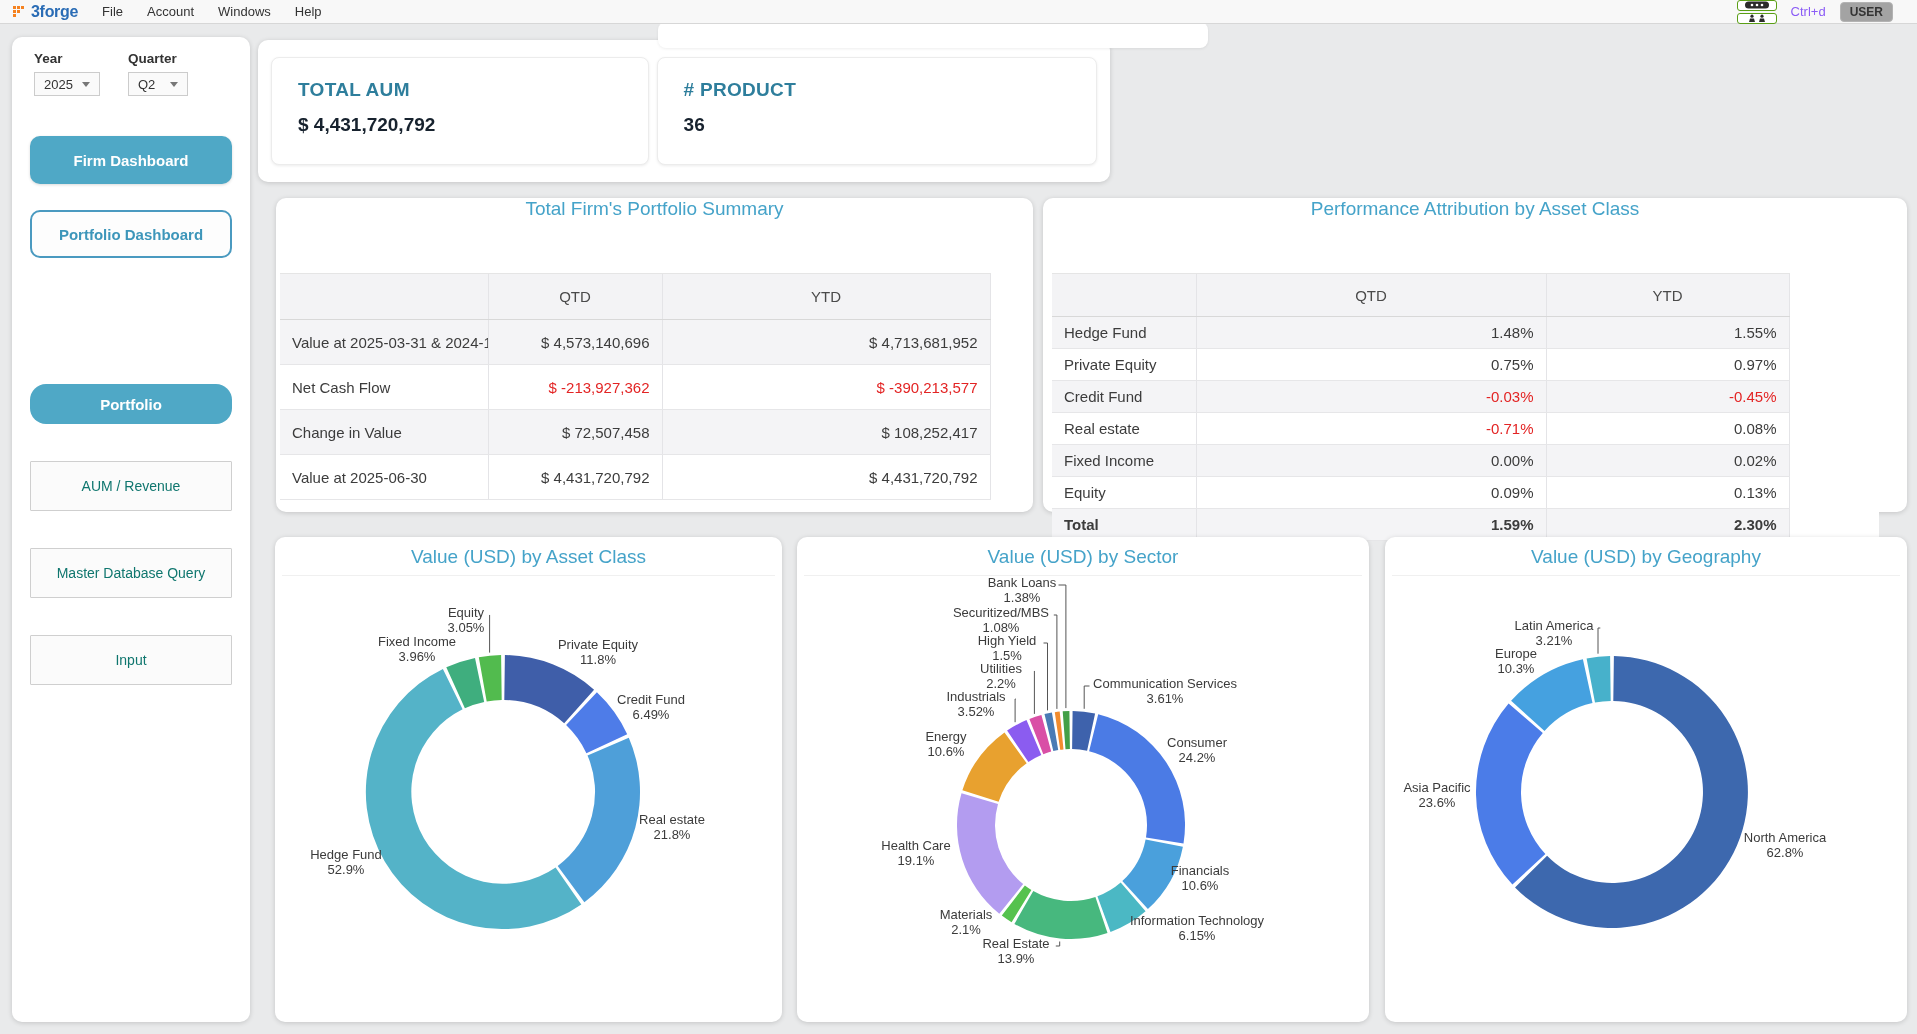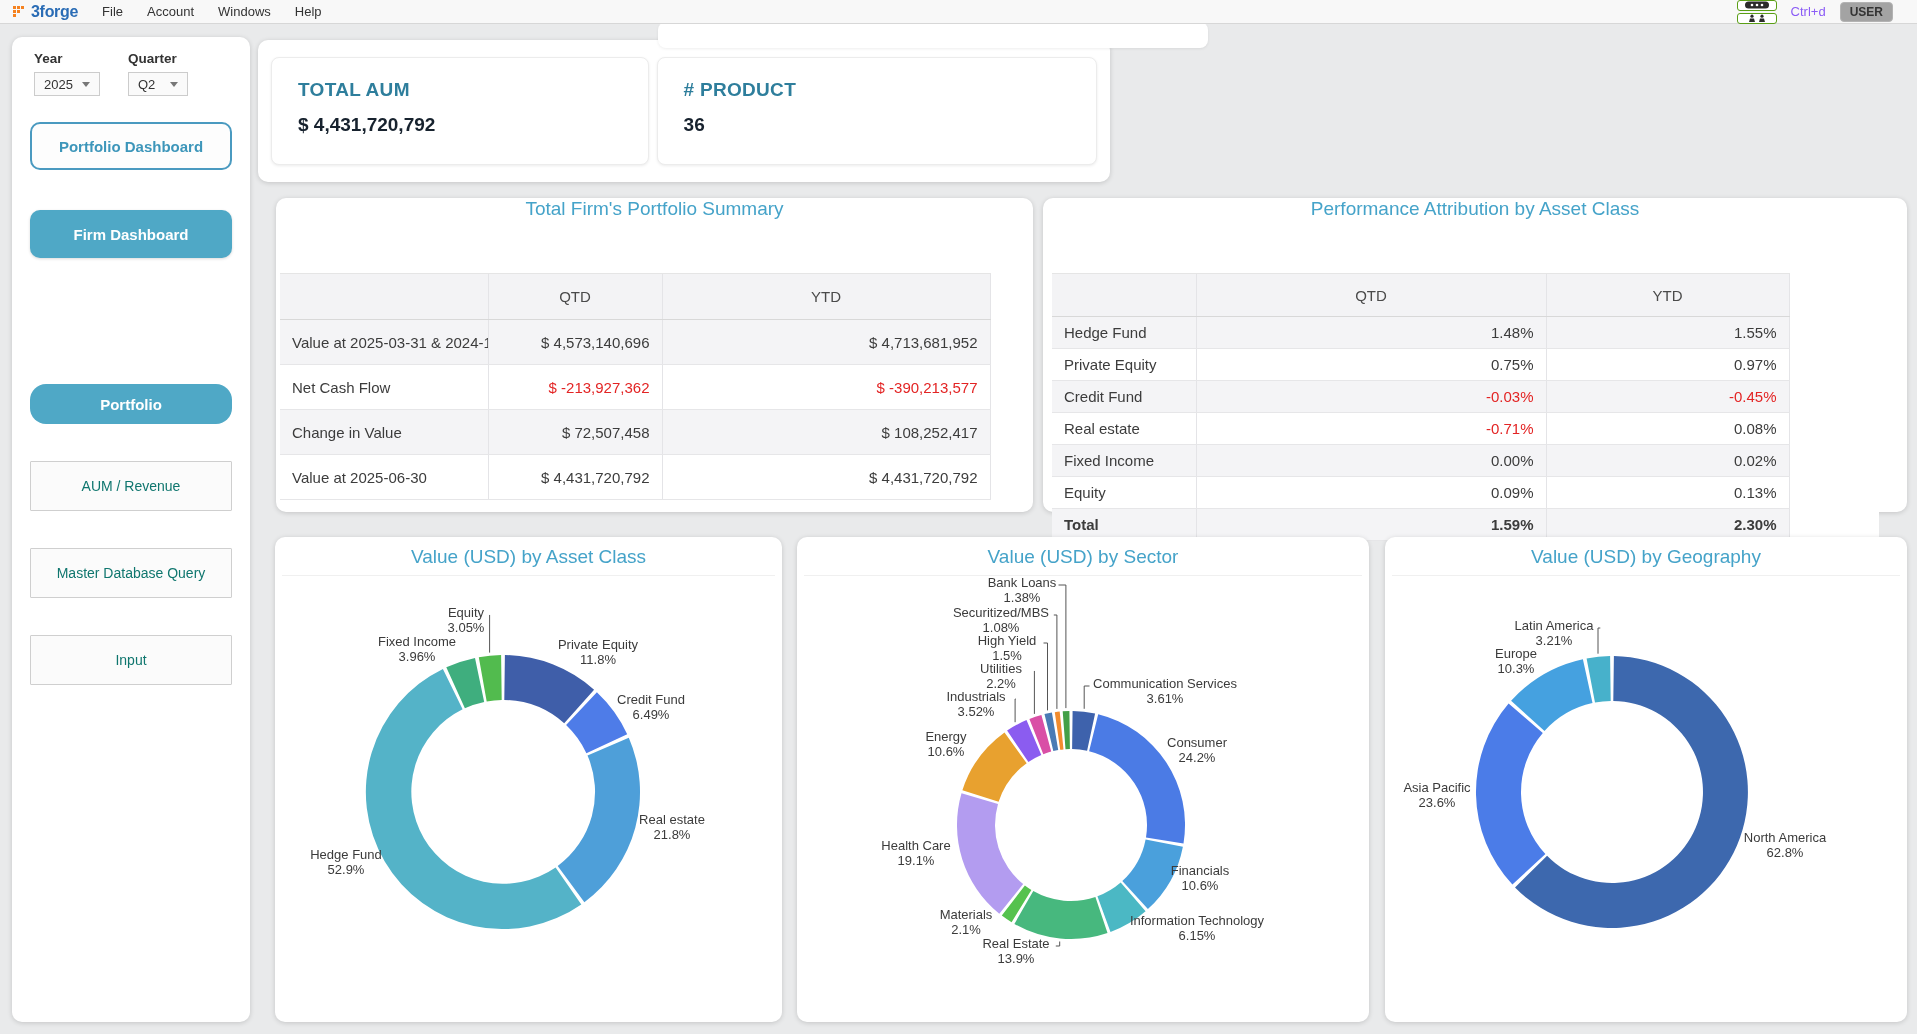--- a/index.html
+++ b/index.html
@@ -133,22 +133,22 @@
     </div>
     <div>
       <div class="filter-label">Quarter</div>
       <div class="select-box select-quarter">
         <span>Q2</span>
         <span class="caret"></span>
       </div>
     </div>
   </div>
   <div class="side-buttons">
+      <button class="sbtn filled-rounded">Firm Dashboard</button>
       <button class="sbtn outline-rounded">Portfolio Dashboard</button>
-      <button class="sbtn filled-rounded">Firm Dashboard</button>
       <button class="sbtn filled">Portfolio</button>
       <button class="sbtn light">AUM / Revenue</button>
       <button class="sbtn light">Master Database Query</button>
       <button class="sbtn light">Input</button>
     </div>
 </div>
 
 <div class="float-strip"></div>
 
 <div class="panel cards-panel">

